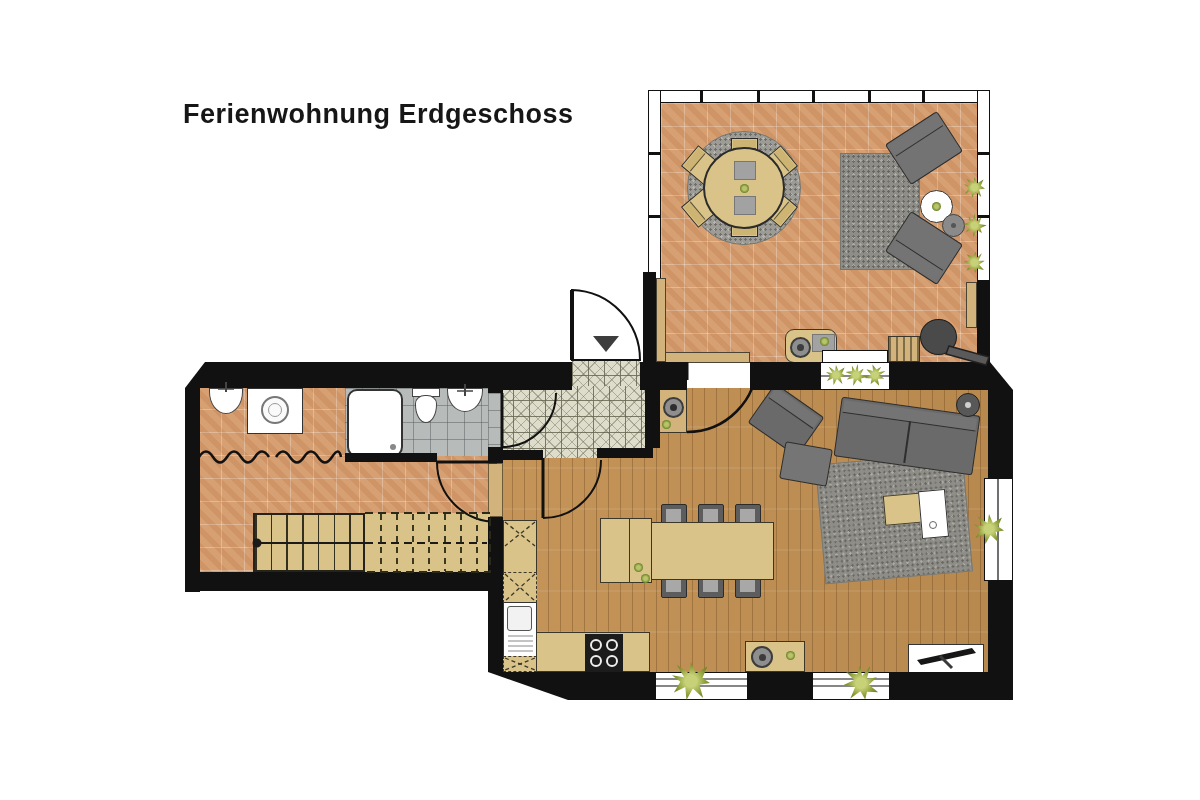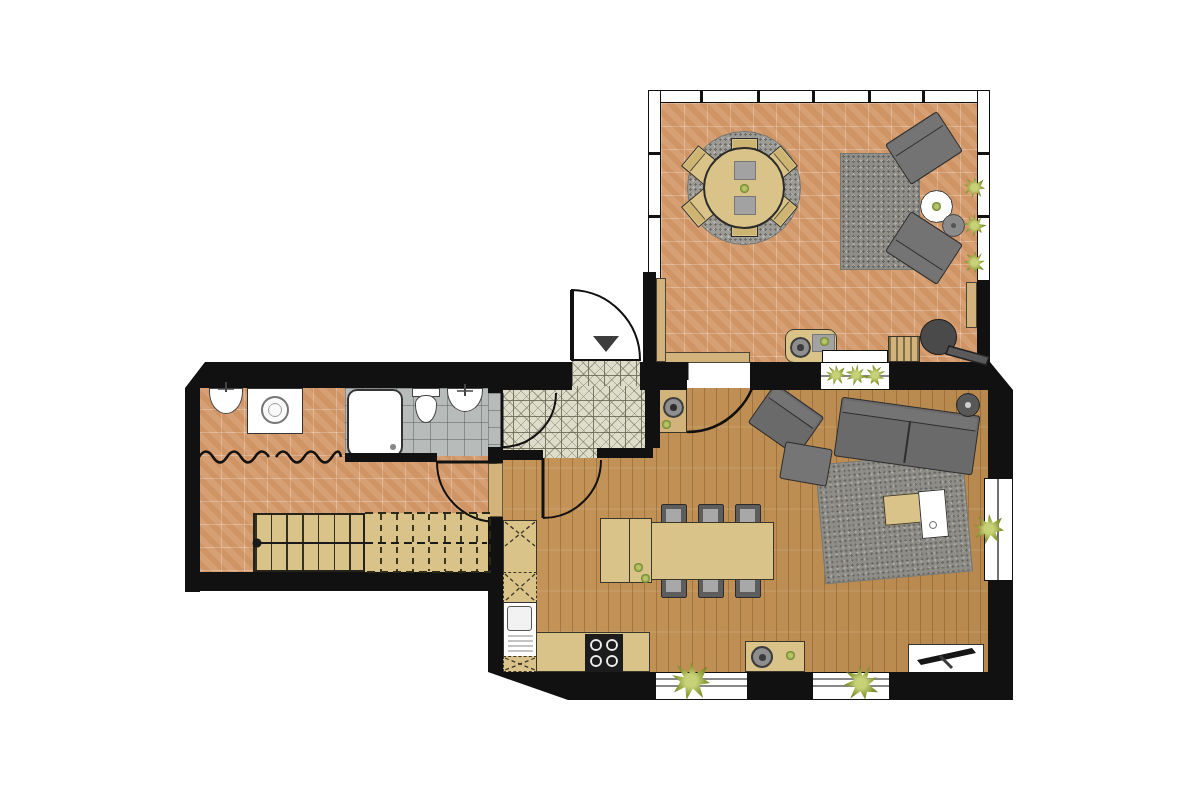--- a/index.html
+++ b/index.html
@@ -54,20 +54,21 @@
   .window{position:absolute;background:#fff;border:1.5px solid #111;box-sizing:border-box;}
   .title{position:absolute;left:183px;top:99px;font-size:27px;font-weight:bold;color:#161616;letter-spacing:.5px;}
   svg.overlay{position:absolute;left:0;top:0;z-index:40;pointer-events:none;}
   .z1{z-index:1}.z2{z-index:2}.z3{z-index:3}.z4{z-index:10}.z5{z-index:20}.z6{z-index:45}
 </style>
 </head>
 <body>
 
 <div class="canvas">
 
+  <div class="title">Ferienwohnung Erdgeschoss</div>
 
   <div class="floor-terracotta z1" style="left:661px;top:103px;width:316px;height:259px;"></div>
   <div class="floor-terracotta z1" style="left:198px;top:386px;width:294px;height:188px;"></div>
   <div class="floor-wood z1" style="left:500px;top:388px;width:490px;height:286px;"></div>
   <div class="floor-halltile z2" style="left:497px;top:384px;width:150px;height:74px;"></div>
   <div class="floor-halltile z2" style="left:572px;top:359px;width:68px;height:27px;"></div>
   <div class="floor-bathtile z2" style="left:345px;top:388px;width:146px;height:68px;"></div>
   <div class="tanlight z2" style="left:665px;top:352px;width:85px;height:11px;"></div>
   <div class="tanlight z2" style="left:488px;top:463px;width:15px;height:54px;border-color:#6b5b3a;"></div>
   <div class="floor-bathtile z2" style="left:488px;top:393px;width:14px;height:54px;"></div>

